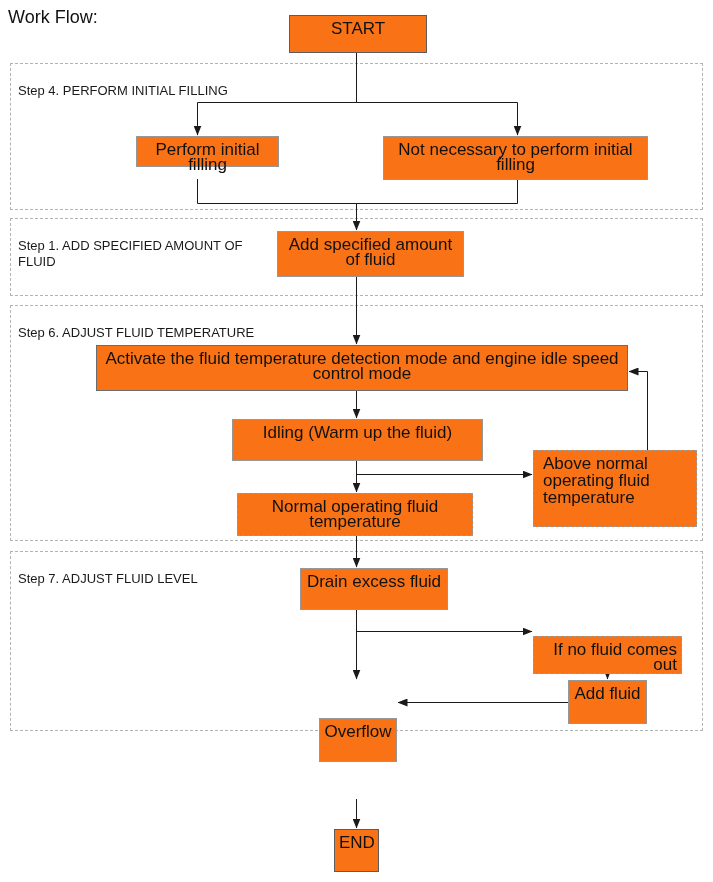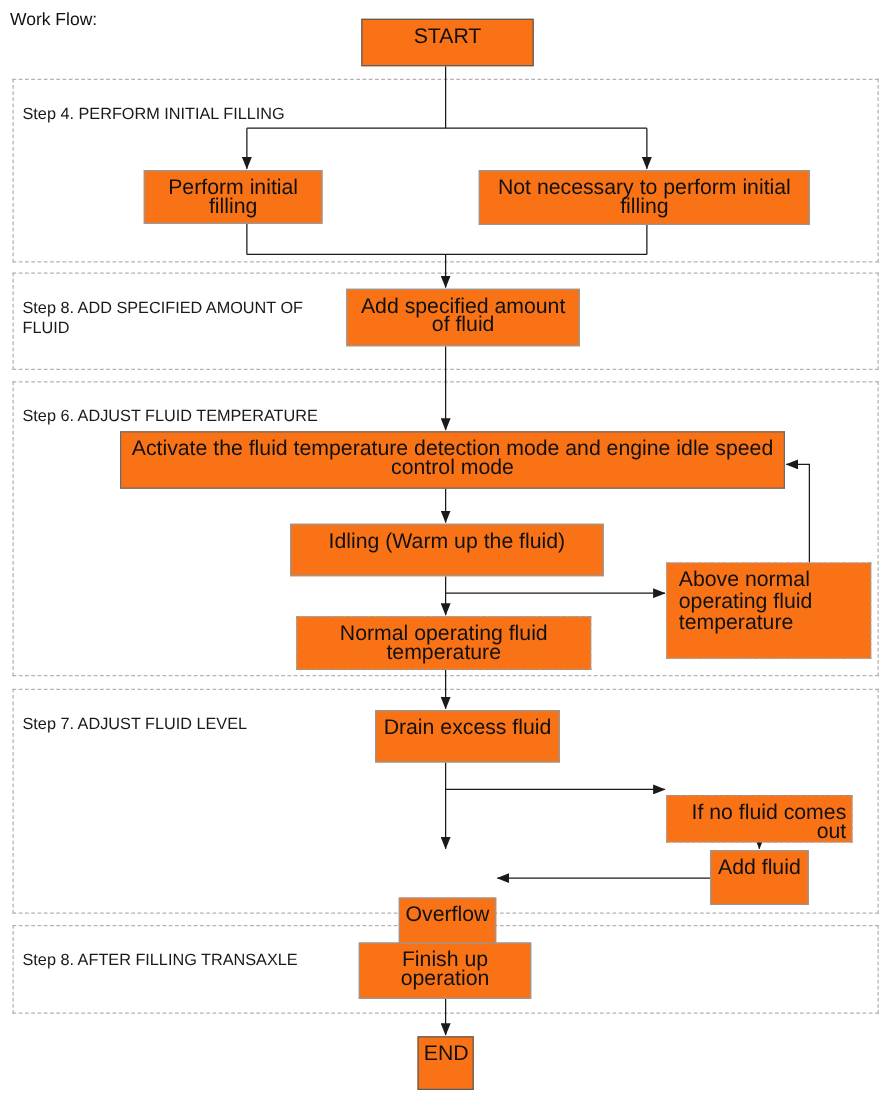--- a/index.html
+++ b/index.html
@@ -1,32 +1,32 @@
 <!DOCTYPE html>
 <html><head>
 <meta charset="utf-8">
 <style>
   html,body{margin:0;padding:0;background:#fff;}
   #canvas{
     position:relative;width:713px;height:882px;background:#ffffff;
     font-family:"Liberation Sans","DejaVu Sans",sans-serif;color:#111;overflow:hidden;
   }
-  #page-heading{position:absolute;left:8px;top:7px;font-size:14px;color:#111;}
+  #page-heading{position:absolute;left:8px;top:7px;font-size:18px;color:#111;}
   .section{position:absolute;border:1px dashed #b3b3b3;box-sizing:border-box;background:transparent;}
   .section-label{position:absolute;left:7px;top:3px;font-size:13px;line-height:16px;white-space:nowrap;color:#1a1a1a;margin-top:16px;}
   #s5 .section-label{white-space:normal;width:225px;}
   #connectors{position:absolute;left:0;top:0;pointer-events:none;}
   .node{
     position:absolute;box-sizing:border-box;background:#f97316;border:1px solid #979797;
     font-size:17px;line-height:15px;text-align:center;padding:5px 4px 0 4px;color:#111;
   }
   .node.dashed{border:1px dashed #9a9a9a;}
   .node.dark{border-color:#5c5c5c;}
   #n-start   {left:289px;top:15px;width:138px;height:38px;}
-  #n-perform {left:115px;top:136px;width:143px;height:43px;}
+  #n-perform {left:136px;top:136px;width:143px;height:31px;}
   #n-notnec  {left:383px;top:136px;width:265px;height:44px;}
   #n-addspec {left:263px;top:231px;width:187px;height:46px;margin-left:14px;}
   #n-activate{left:96px;top:345px;width:532px;height:46px;border-color:#6b6b6b;}
   #n-idling  {left:232px;top:419px;width:251px;height:42px;}
   #n-normal  {left:237px;top:493px;width:236px;height:43px;}
   #n-above   {left:533px;top:450px;width:164px;height:77px;text-align:left;padding:4px 9px 0 9px;line-height:17px;}
   #n-drain   {left:300px;top:568px;width:148px;height:42px;}
   #n-ifno    {left:533px;top:636px;width:149px;height:38px;text-align:right;}
   #n-overflow{left:319px;top:680px;width:78px;height:44px;margin-top:38px;}
   #n-addfluid{left:568px;top:680px;width:79px;height:44px;}
@@ -42,30 +42,27 @@
 <body>
 
 <div id="canvas">
 
   <div id="page-heading">Work Flow:</div>
 
   <div class="section" id="s4">
     <div class="section-label">Step 4. PERFORM INITIAL FILLING</div>
   </div>
   <div class="section" id="s5">
-    <div class="section-label">Step 8. ADD SPECIFIED AMOUNT OF FLUID</div>
+    <div class="section-label">Step 1. ADD SPECIFIED AMOUNT OF FLUID</div>
   </div>
   <div class="section" id="s6">
     <div class="section-label">Step 6. ADJUST FLUID TEMPERATURE</div>
   </div>
   <div class="section" id="s7">
     <div class="section-label">Step 7. ADJUST FLUID LEVEL</div>
-  </div>
-  <div class="section" id="s8">
-    <div class="section-label">Step 8. AFTER FILLING TRANSAXLE</div>
   </div>
 
   <svg id="connectors" width="713" height="882" viewBox="0 0 713 882">
     <defs>
       <marker id="arr" viewBox="0 0 10 8" refX="9.5" refY="4" markerWidth="10" markerHeight="8" orient="auto" markerUnits="userSpaceOnUse">
         <path d="M0,0 L10,4 L0,8 Z" fill="#1a1a1a"></path>
       </marker>
     </defs>
     <g stroke="#1a1a1a" stroke-width="1" fill="none">
       <path d="M356.5,53 L356.5,102.5"></path>
@@ -96,16 +93,15 @@
   <div class="node" id="n-notnec">Not necessary to perform initial filling</div>
   <div class="node" id="n-addspec">Add specified amount of fluid</div>
   <div class="node" id="n-activate">Activate the fluid temperature detection mode and engine idle speed control mode</div>
   <div class="node" id="n-idling">Idling (Warm up the fluid)</div>
   <div class="node dashed" id="n-normal">Normal operating fluid temperature</div>
   <div class="node dashed" id="n-above">Above normal operating fluid temperature</div>
   <div class="node" id="n-drain">Drain excess fluid</div>
   <div class="node dashed" id="n-ifno">If no fluid comes out</div>
   <div class="node" id="n-overflow">Overflow</div>
   <div class="node" id="n-addfluid">Add fluid</div>
-  <div class="node" id="n-finish">Finish up operation</div>
   <div class="node dark" id="n-end">END</div>
 
 </div>
 
 </body></html>

